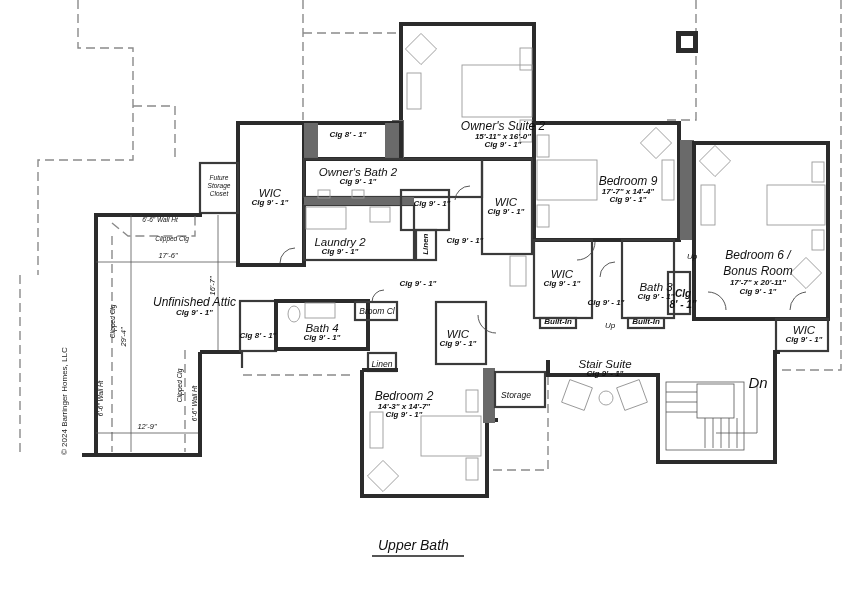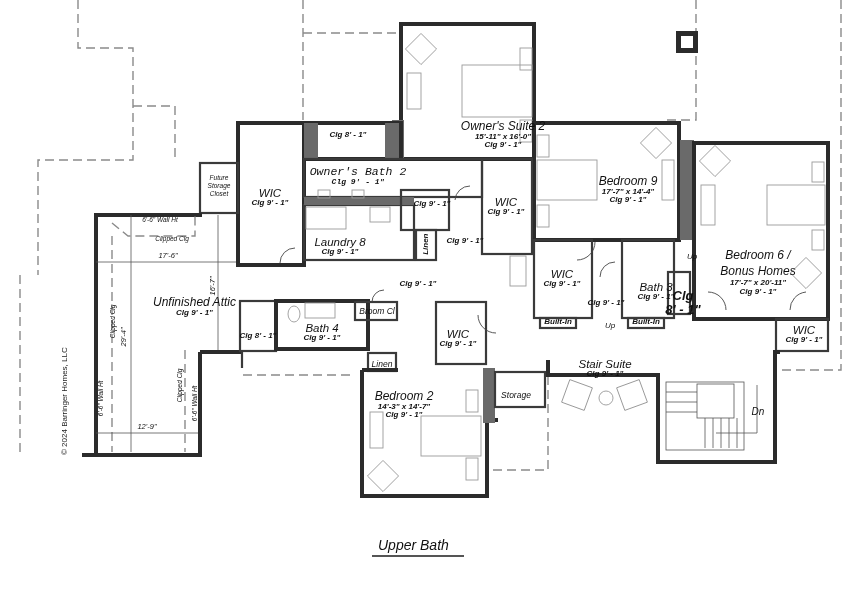--- a/index.html
+++ b/index.html
@@ -164,49 +164,49 @@
     <rect class="furn" x="510" y="256" width="16" height="30"></rect>
     <path class="door" d="M577,260 A18,18 0 0 0 595,242"></path>
     <path class="door" d="M600,277 A15,15 0 0 1 615,262"></path>
   </g>
 </svg>
 
 <div class="lbl room-lg" style="left:466px;top:120px;margin-left:37px;"><span>Owner's Suite 2</span><span class="sub">15'-11" x 16'-0"</span><span class="sub">Clg 9' - 1"</span></div>
 
 <div class="lbl room-lg" style="left:628px;top:175px;"><span>Bedroom 9</span><span class="sub">17'-7" x 14'-4"</span><span class="sub">Clg 9' - 1"</span></div>
 
-<div class="lbl room-lg" style="left:758px;top:230px;line-height:1.35;margin-top:17px;"><span>Bedroom 6 /</span><br><span>Bonus Homes</span><span class="sub" style="line-height:1.05">17'-7" x 20'-11"</span><span class="sub" style="line-height:1.05">Clg 9' - 1"</span></div>
-
-<div class="lbl room" style="left:358px;top:166px;font-family:Liberation Mono, monospace;"><span>Owner's Bath 2</span><span class="sub">Clg 9' - 1"</span></div>
+<div class="lbl room-lg" style="left:758px;top:230px;line-height:1.35;margin-top:17px;"><span>Bedroom 6 /</span><br><span>Bonus Room</span><span class="sub" style="line-height:1.05">17'-7" x 20'-11"</span><span class="sub" style="line-height:1.05">Clg 9' - 1"</span></div>
+
+<div class="lbl room" style="left:358px;top:166px;"><span>Owner's Bath 2</span><span class="sub">Clg 9' - 1"</span></div>
 
 <div class="lbl" style="left:348px;top:131px;font-size:8px;font-weight:bold;">Clg 8' - 1"</div>
 
 <div class="lbl" style="left:432px;top:200px;font-size:8px;font-weight:bold;">Clg 9' - 1"</div>
 
 <div class="lbl room" style="left:270px;top:187px;"><span>WIC</span><span class="sub">Clg 9' - 1"</span></div>
 
 <div class="lbl room" style="left:506px;top:196px;"><span>WIC</span><span class="sub">Clg 9' - 1"</span></div>
 
 <div class="lbl tiny" style="left:219px;top:174px;line-height:1.25;"><span>Future</span><br><span>Storage</span><br><span>Closet</span></div>
 
-<div class="lbl room" style="left:340px;top:236px;"><span>Laundry 8</span><span class="sub">Clg 9' - 1"</span></div>
+<div class="lbl room" style="left:340px;top:236px;"><span>Laundry 2</span><span class="sub">Clg 9' - 1"</span></div>
 
 <div class="lbl vert" style="left:426px;top:240px;font-size:8px;font-weight:bold;">Linen</div>
 
 <div class="lbl" style="left:465px;top:237px;font-size:8px;font-weight:bold;">Clg 9' - 1"</div>
 
 <div class="lbl" style="left:418px;top:280px;font-size:8px;font-weight:bold;">Clg 9' - 1"</div>
 
 <div class="lbl room" style="left:562px;top:268px;"><span>WIC</span><span class="sub">Clg 9' - 1"</span></div>
 
 <div class="lbl" style="left:606px;top:299px;font-size:8px;font-weight:bold;">Clg 9' - 1"</div>
 
 <div class="lbl room" style="left:656px;top:281px;"><span>Bath 3</span><span class="sub">Clg 9' - 1"</span></div>
 
-<div class="lbl" style="left:683px;top:289px;font-size:13px;font-weight:bold;"><span>Clg</span><br><span>8' - 1"</span></div>
+<div class="lbl" style="left:683px;top:289px;font-size:10px;font-weight:bold;"><span>Clg</span><br><span>8' - 1"</span></div>
 
 <div class="lbl" style="left:558px;top:318px;font-size:8px;font-weight:bold;">Built-In</div>
 <div class="lbl" style="left:646px;top:318px;font-size:8px;font-weight:bold;">Built-In</div>
 <div class="lbl" style="left:610px;top:322px;font-size:8px;">Up</div>
 <div class="lbl" style="left:692px;top:253px;font-size:8px;">Up</div>
 
 <div class="lbl room" style="left:804px;top:324px;"><span>WIC</span><span class="sub">Clg 9' - 1"</span></div>
 
 <div class="lbl room-lg" style="left:173px;top:296px;padding-left:43px;"><span>Unfinished Attic</span><span class="sub">Clg 9' - 1"</span></div>
 <div class="lbl tiny" style="left:160px;top:217px;">6'-6" Wall Ht</div>
@@ -223,18 +223,18 @@
 <div class="lbl room" style="left:322px;top:322px;text-align:center;"><span>Bath 4</span><span class="sub">Clg 9' - 1"</span></div>
 <div class="lbl" style="left:258px;top:332px;font-size:8px;font-weight:bold;">Clg 8' - 1"</div>
 <div class="lbl" style="left:377px;top:307px;font-size:8.5px;">Broom Cl</div>
 <div class="lbl" style="left:382px;top:360px;font-size:8.5px;">Linen</div>
 <div class="lbl room" style="left:458px;top:328px;"><span>WIC</span><span class="sub">Clg 9' - 1"</span></div>
 
 <div class="lbl room-lg" style="left:404px;top:390px;"><span>Bedroom 2</span><span class="sub">14'-3" x 14'-7"</span><span class="sub">Clg 9' - 1"</span></div>
 <div class="lbl" style="left:516px;top:391px;font-size:8.5px;">Storage</div>
 
 <div class="lbl room" style="left:605px;top:358px;"><span>Stair Suite</span><span class="sub">Clg 9' - 1"</span></div>
-<div class="lbl" style="left:758px;top:375px;font-size:10px;margin-top:32px;">Dn</div>
+<div class="lbl" style="left:758px;top:375px;font-size:15px;">Dn</div>
 
 <div class="copyright">© 2024 Barringer Homes, LLC</div>
 
 <div class="title">Upper Bath</div>
 <div class="title-line"></div>
 
 </body></html>

